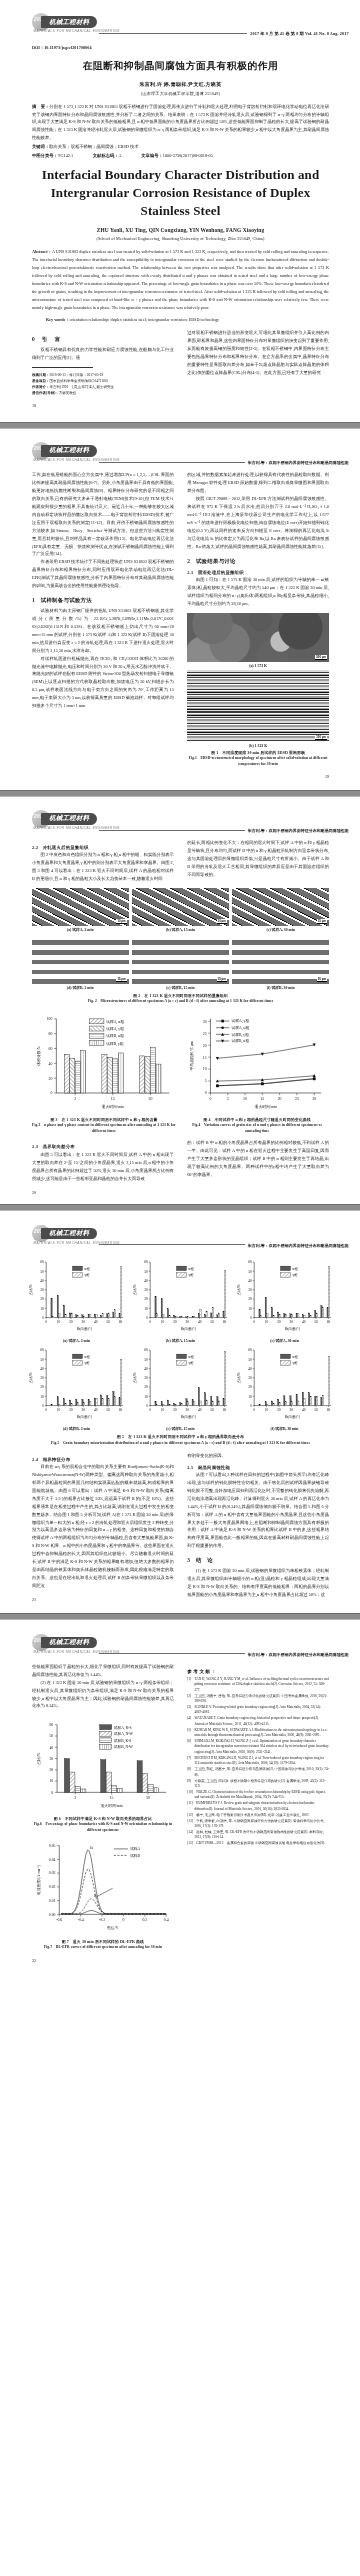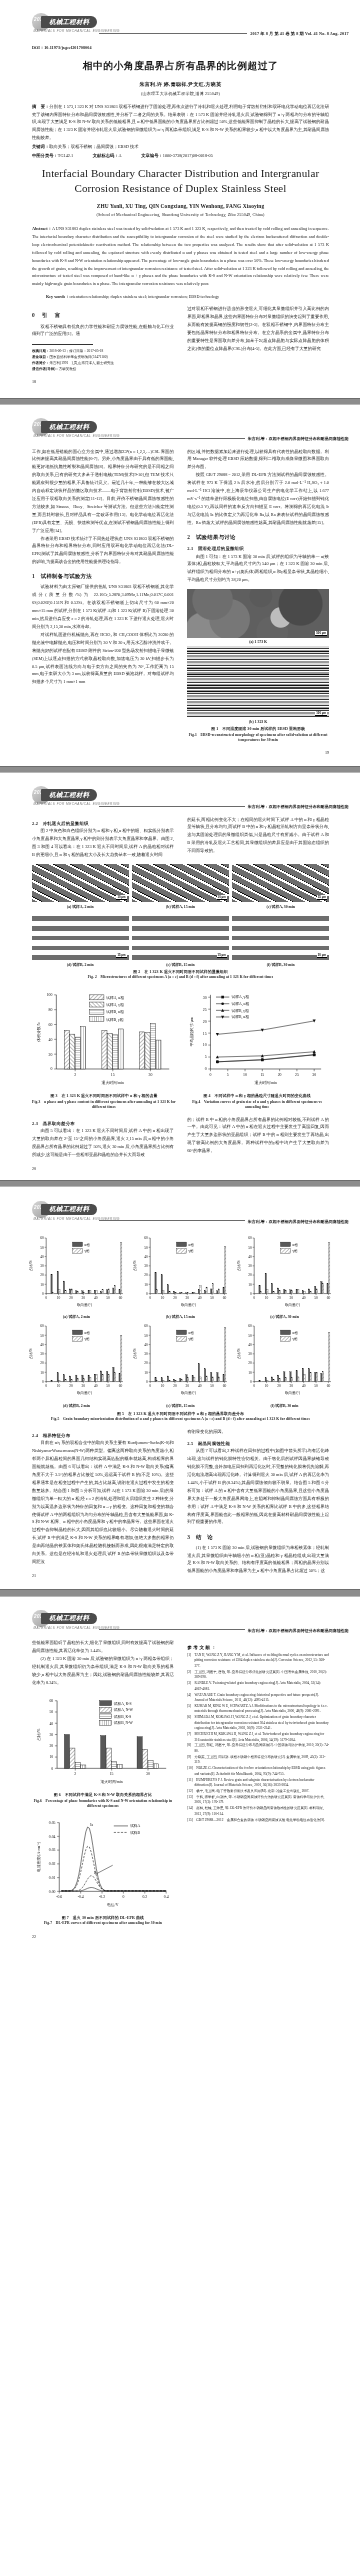--- a/index.html
+++ b/index.html
@@ -57,21 +57,21 @@
   .abs-cn {
     margin:7.2px 32px 0 32px; font-size:4.3px; line-height:1.82; text-align:justify;
     text-justify:inter-ideograph;
   }
   .abs-cn b, .kw-cn b { font-weight:700; }
   .kw-cn { margin:1.5px 32px 0 32px; font-size:4.3px; line-height:1.8; }
   .clc-row {
     margin:1.5px 32px 0 32px; font-size:4.3px; display:flex; gap:19.6px;
   }
   .title-en {
-    text-align:center; font-size:11px; font-weight:400; margin:8.2px 38px 0 38px;
+    text-align:center; font-size:13px; font-weight:700; margin:8.2px 38px 0 38px;
     line-height:1.4; letter-spacing:0.1px;
   }
   .authors-en { text-align:center; font-size:5.4px; font-weight:700; margin-top:6.2px; letter-spacing:0.1px; }
   .affil-en { text-align:center; font-size:4.2px; margin-top:3.6px; letter-spacing:0.1px; }
   .abs-en {
     margin:7.2px 32px 0 32px; font-size:4.2px; line-height:1.9; text-align:justify;
   }
   .kw-en { margin:4.1px 32px 0 46px; font-size:4.2px; line-height:1.8; }
 
   
@@ -169,21 +169,21 @@
       </div>
       <div class="logo-en">MATERIALS  FOR  MECHANICAL  ENGINEERING</div>
     </div>
     <div class="mast-right">
       <div class="mast-rule"></div>
       <div class="mast-issue">2017 年 8 月 第 41 卷 第 8 期    Vol. 41 No. 8 Aug. 2017</div>
     </div>
   </div>
 
   <div class="doi">DOI：10.11973/jxgccl201708004</div>
-  <div class="title-cn">相中的小角度晶界占所有晶界的比例超过了</div>
+  <div class="title-cn">在阻断和抑制晶间腐蚀方面具有积极的作用</div>
   <div class="authors-cn">朱言利,许 婷,秦聪祥,尹文红,方晓英</div>
   <div class="affil-cn">(山东理工大学机械工程学院,淄博 255049)</div>
 
   <div class="abs-cn">
     <b>摘　要：</b><span>分别在 1 573,1 323 K 对 UNS S31803 双相不锈钢进行了固溶处理,再依次进行了冷轧和退火处理,利用电子背散射衍射和双环电化学动电位再活化法研究了该钢内界面特征分布和晶间腐蚀敏感性,并分析了二者之间的关系。结果表明：在 1 573 K 固溶并经冷轧退火后,试验钢得到了 α+γ 两相均匀分布的等轴组织,出现了大量满足 K-S 和 N-W 取向关系的低能相界,且 α 相中低界面能的小角度晶界所占比例超过 50%,这些低能界面抑制了晶粒的长大,提高了试验钢的耐晶间腐蚀性能；在 1 323 K 固溶并经冷轧退火后,试验钢的显微组织为 α+γ 两相条带组织,满足 K-S 和 N-W 关系的相界较少,α 相中以大角度晶界为主,其耐晶间腐蚀性能较差。</span>
   </div>
   <div class="kw-cn">
     <b>关键词：</b><span>取向关系；双相不锈钢；晶间腐蚀；EBSD 技术</span>
   </div>
   <div class="clc-row">

